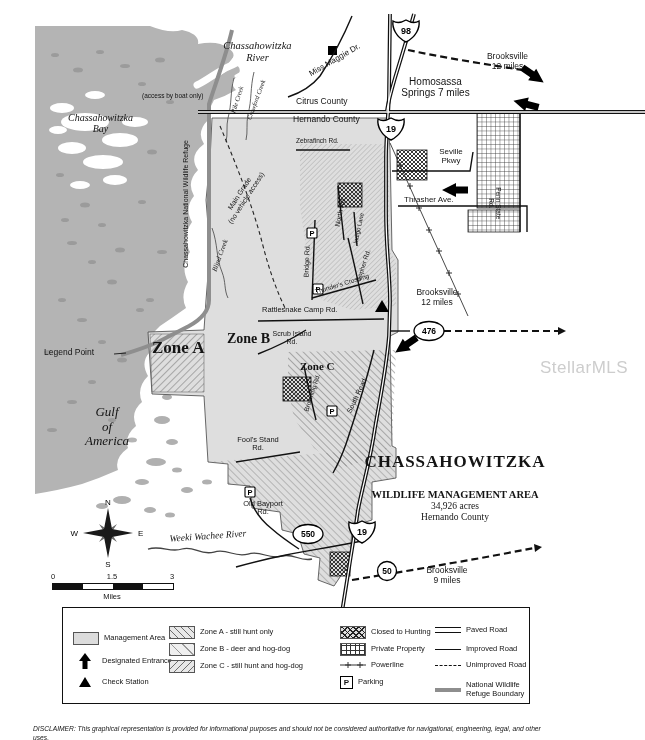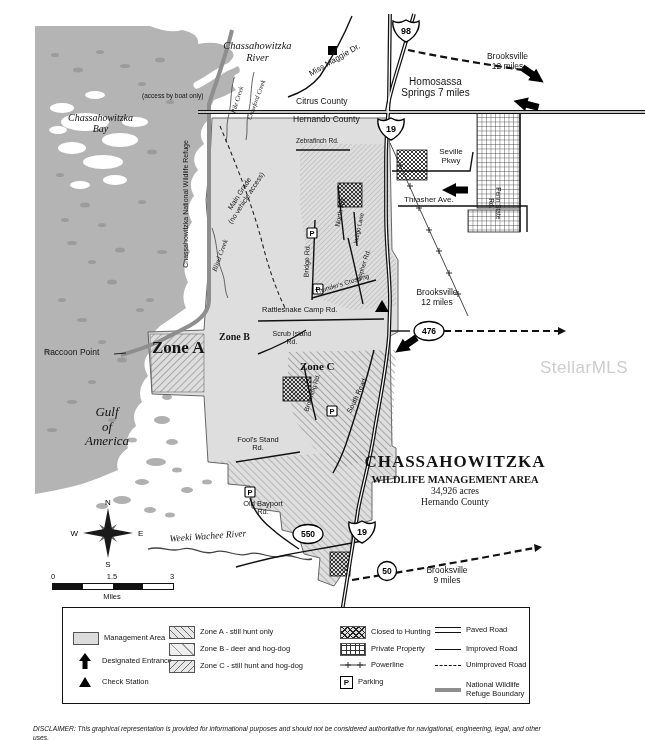--- a/index.html
+++ b/index.html
@@ -8,21 +8,21 @@
   .stage svg.base{position:absolute;left:0;top:0}
   .lbl{position:absolute;white-space:pre-line;line-height:1.12;color:#141414}
   .ctr{text-align:center}
   .ital{font-family:"Liberation Serif",serif;font-style:italic}
   .bold{font-weight:bold}
   .serif{font-family:"Liberation Serif",serif}
   .rot{transform-origin:50% 50%}
   
   .titleblock{position:absolute;left:350px;top:452px;width:210px;text-align:center}
   .titleblock .t1{font-family:"Liberation Serif",serif;font-weight:bold;font-size:17px;letter-spacing:1px}
-  .titleblock .t2{font-family:"Liberation Serif",serif;font-weight:bold;font-size:10.5px;margin-top:2px}
+  .titleblock .t2{font-family:"Liberation Serif",serif;font-weight:bold;font-size:10.5px;margin-top:17px}
   .titleblock .t3,.titleblock .t4{font-family:"Liberation Serif",serif;font-size:9.5px;margin-top:1px}
   
   .scalebar{position:absolute;left:48px;top:572px;width:130px;height:36px}
   .scalebar span{position:absolute;font-size:7.5px;text-align:center}
   .sb-bar{position:absolute;left:4px;top:11px;width:120px;height:5px;border:1px solid #111;display:flex}
   .sb-bar i{flex:1 1 auto;display:block}
   .sb-bar i:nth-child(odd){background:#111}.sb-bar i:nth-child(even){background:#fff}
   .sb-miles{left:4px;top:20px;width:120px;font-family:Liberation Sans, sans-serif;font-size:8px}
   
   .legend{position:absolute;left:62px;top:607px;width:466px;height:95px;border:1.3px solid #111;background:#fff}
@@ -323,25 +323,25 @@
   <div class="lbl ctr rot" style="left:341px;top:262px;width:44px;font-size:6.5px;transform:rotate(-72deg)">Gopher Rd.</div>
   <div class="lbl ctr rot" style="left:285px;top:257px;width:44px;font-size:7px;transform:rotate(-88deg)">Bridge Rd.</div>
   <div class="lbl ctr rot" style="left:308px;top:280px;width:68px;font-size:6.5px;transform:rotate(-17deg)">Thunder's Crossing</div>
   <div class="lbl ital ctr rot" style="left:195px;top:252px;width:52px;font-size:7px;transform:rotate(-70deg)">Blind Creek</div>
   <div class="lbl ital ctr rot" style="left:213px;top:96px;width:48px;font-size:6.5px;transform:rotate(-72deg)">Rile Creek</div>
   <div class="lbl ital ctr rot" style="left:224px;top:96px;width:64px;font-size:6.5px;transform:rotate(-70deg)">Crawford Creek</div>
   <div class="lbl" style="left:262px;top:306px;font-size:7.5px">Rattlesnake Camp Rd.</div>
   <div class="lbl ctr" style="left:402px;top:288px;width:70px;font-size:8.5px">Brooksville
 12 miles</div>
   <div class="lbl serif bold" style="left:152px;top:338px;font-size:17px">Zone A</div>
-  <div class="lbl serif bold" style="left:219px;top:331px;font-size:10px">Zone B</div>
+  <div class="lbl serif bold" style="left:227px;top:331px;font-size:14px">Zone B</div>
   <div class="lbl serif bold" style="left:300px;top:360px;font-size:11px">Zone C</div>
   <div class="lbl ctr" style="left:263px;top:330px;width:58px;font-size:7px">Scrub Island
 Rd.</div>
-  <div class="lbl" style="left:44px;top:348px;font-size:8.5px">Raccoon Point</div>
+  <div class="lbl" style="left:44px;top:348px;font-size:8.5px">Legend Point</div>
   <div class="lbl ctr rot" style="left:285px;top:389px;width:54px;font-size:6.5px;transform:rotate(-72deg)">Browning Rd.</div>
   <div class="lbl ctr rot" style="left:329px;top:392px;width:56px;font-size:7px;transform:rotate(-65deg)">South Road</div>
   <div class="lbl ital ctr" style="left:62px;top:405px;width:90px;font-size:13px">Gulf
 of
 America</div>
   <div class="lbl ctr" style="left:228px;top:436px;width:60px;font-size:7.5px">Fool's Stand
 Rd.</div>
   <div class="lbl ctr" style="left:233px;top:500px;width:60px;font-size:7.5px">Old Bayport
 Rd.</div>
   <div class="lbl ital rot" style="left:160px;top:531px;width:96px;text-align:center;font-size:9.5px;transform:rotate(-4deg)">Weeki Wachee River</div>

